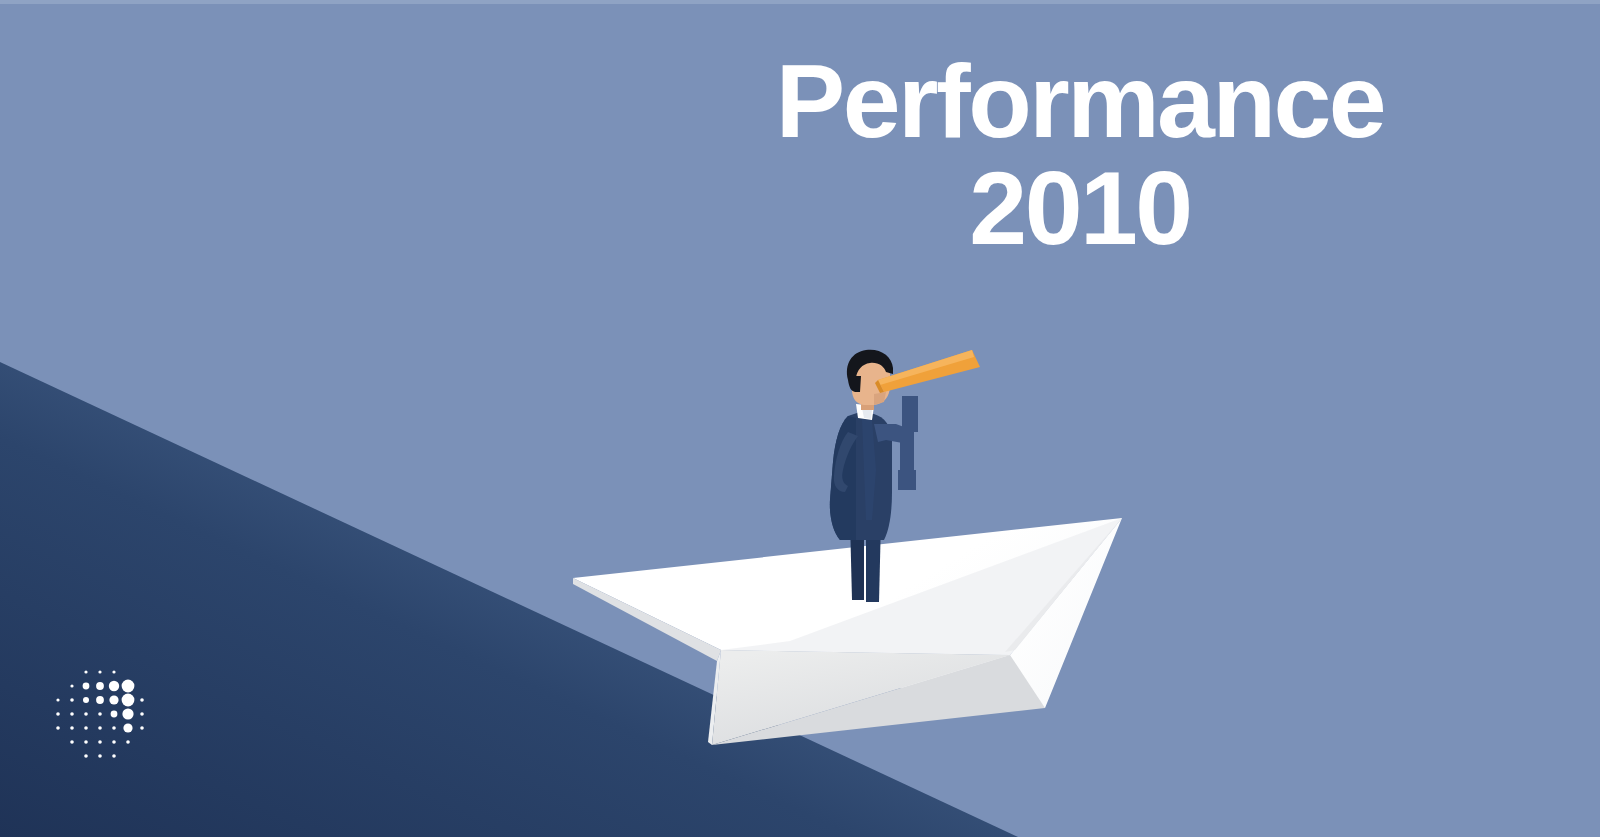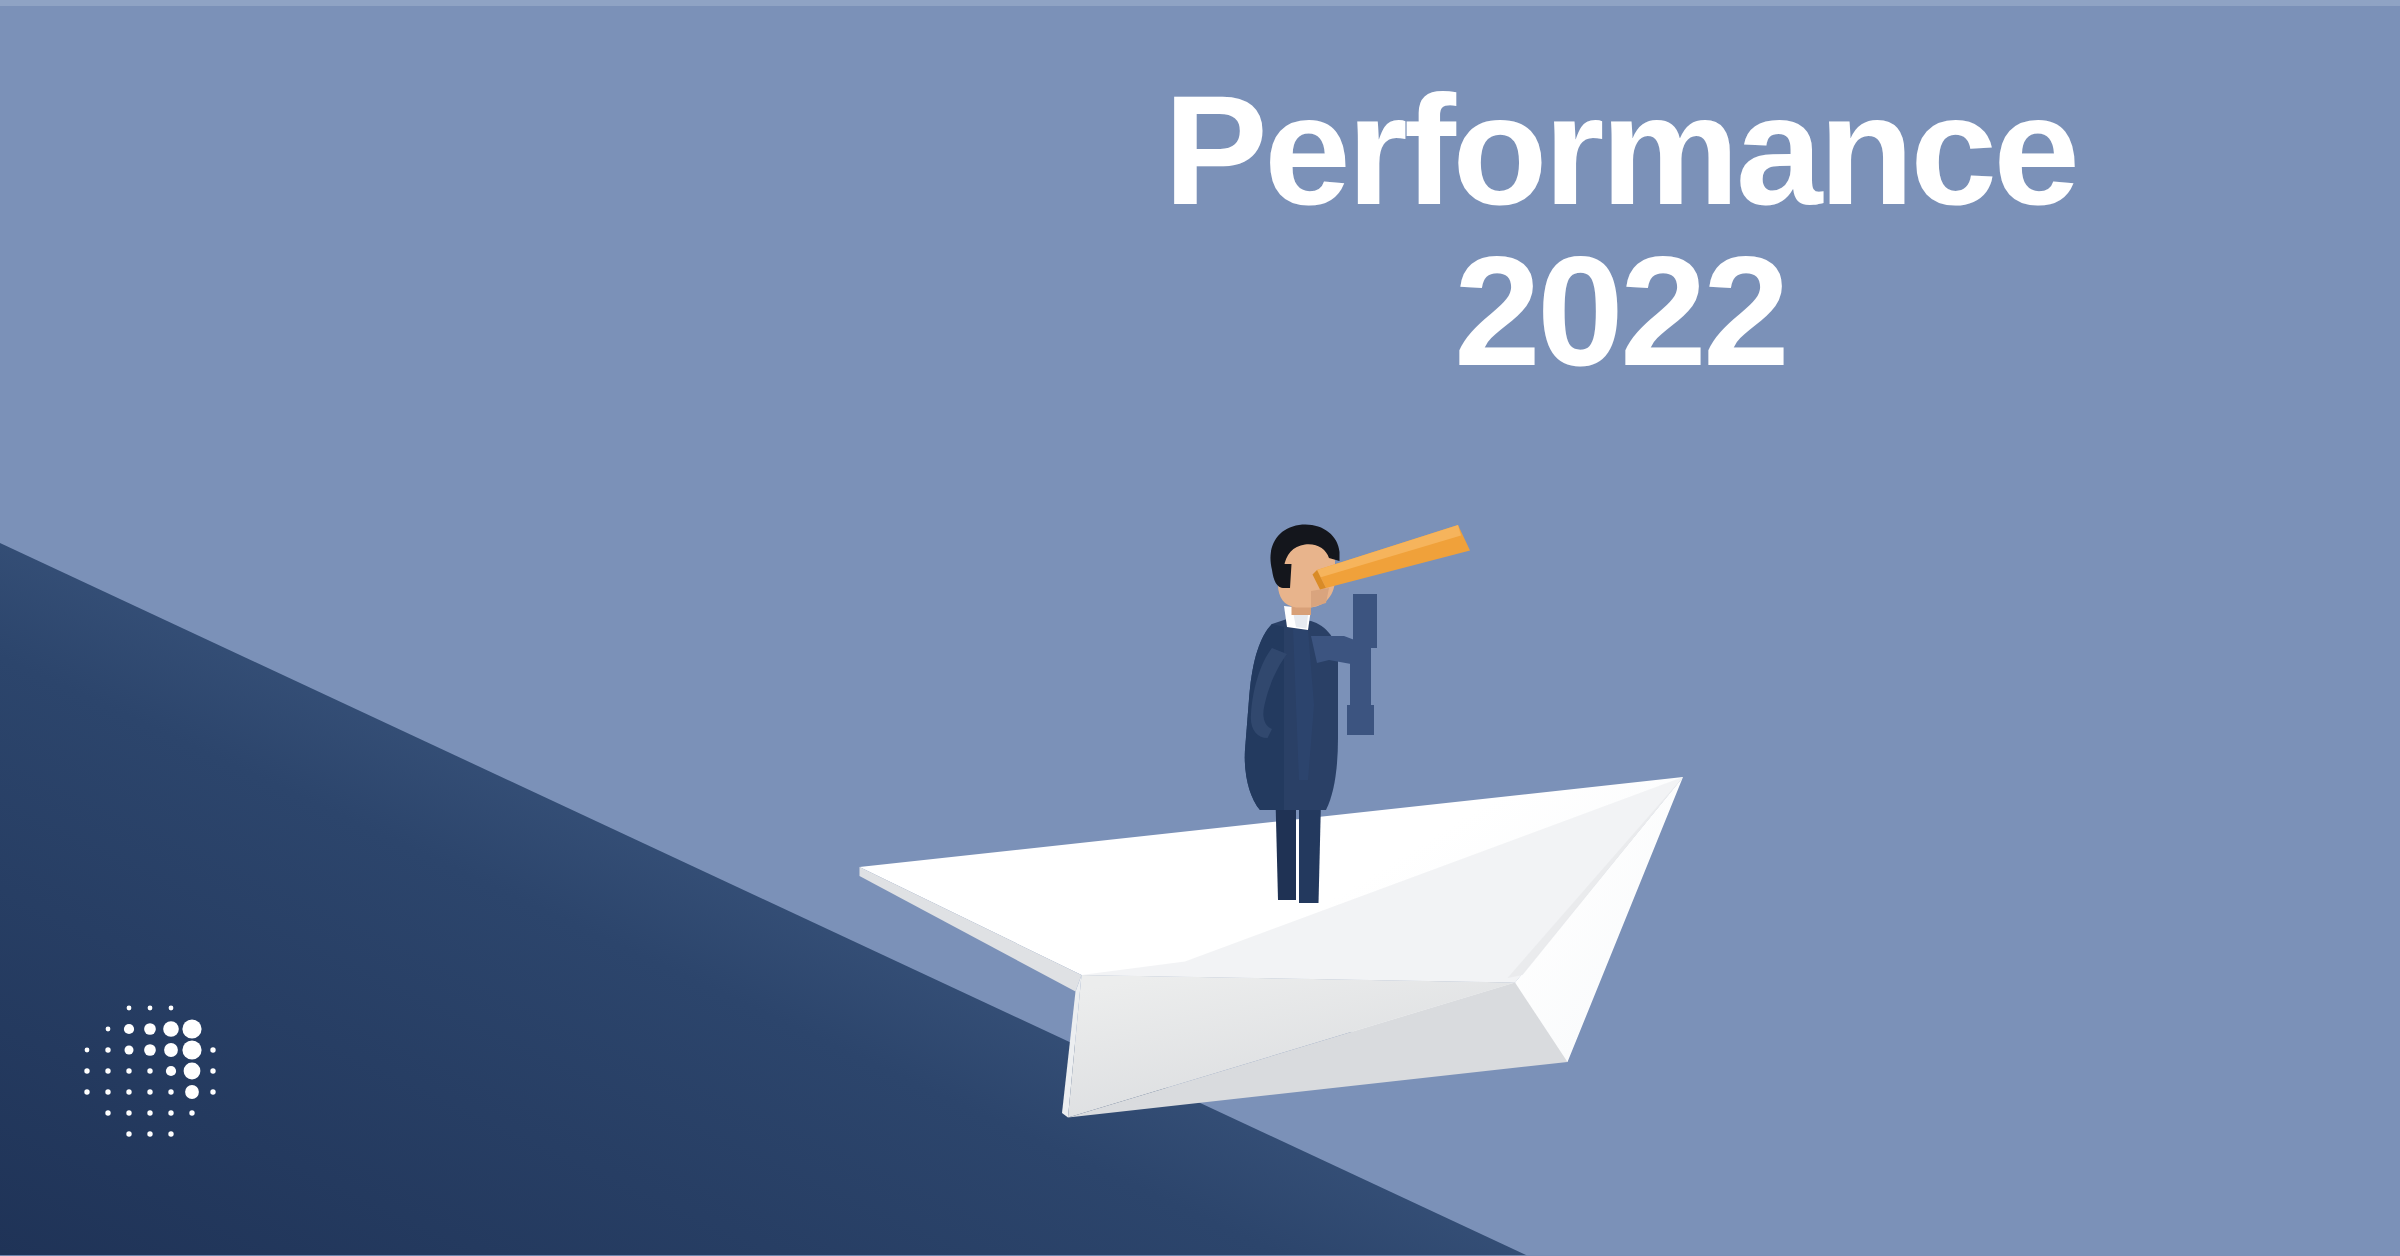--- a/index.html
+++ b/index.html
@@ -220,16 +220,16 @@
         <circle cx="114" cy="742" r="1.8" fill="#ffffff"></circle>
         <circle cx="128" cy="742" r="1.8" fill="#ffffff"></circle>
         <circle cx="86" cy="756" r="1.8" fill="#ffffff"></circle>
         <circle cx="100" cy="756" r="1.8" fill="#ffffff"></circle>
         <circle cx="114" cy="756" r="1.8" fill="#ffffff"></circle>
       </g>
   </svg>
 
   <div id="title-block">
     <span class="title-line">Performance</span>
-    <span class="title-line">2022</span>
+    <span class="title-line">2010</span>
   </div>
 
 </div>
 
 </body></html>

